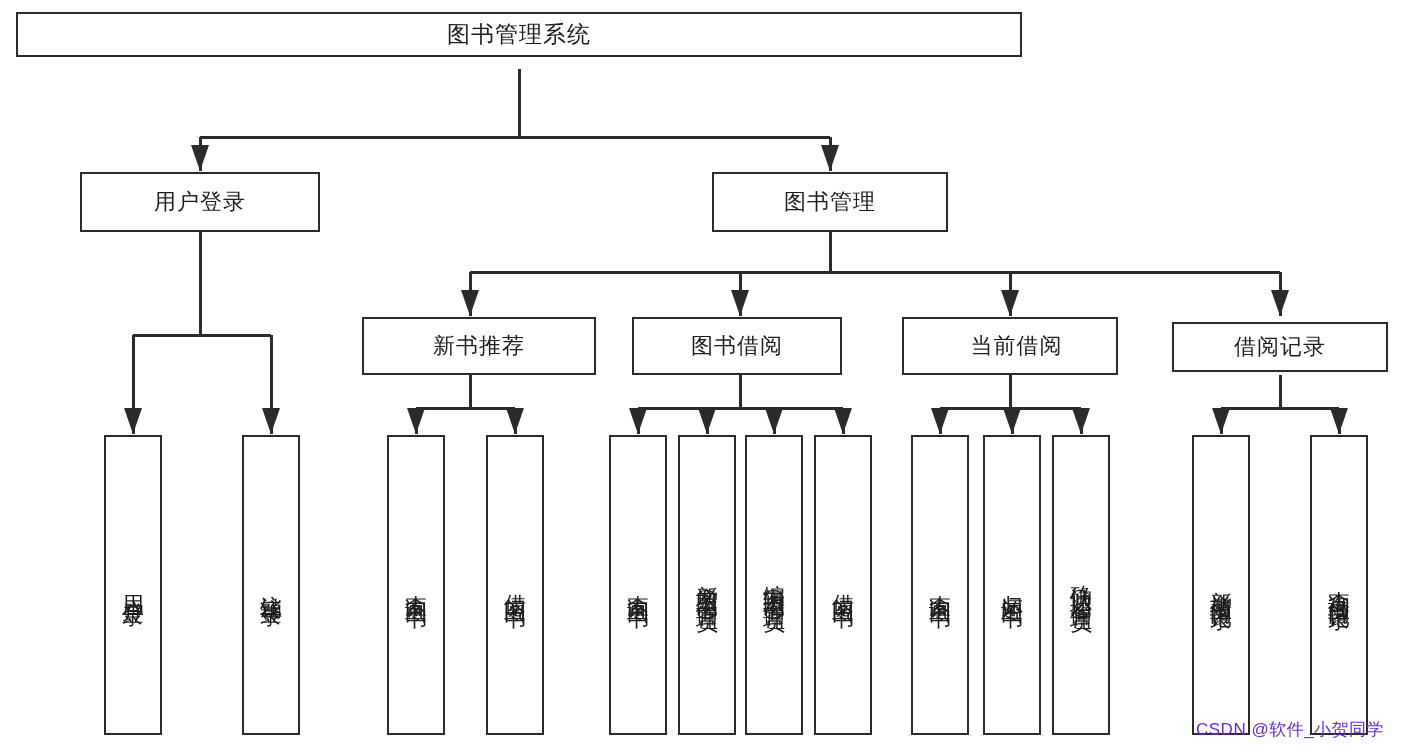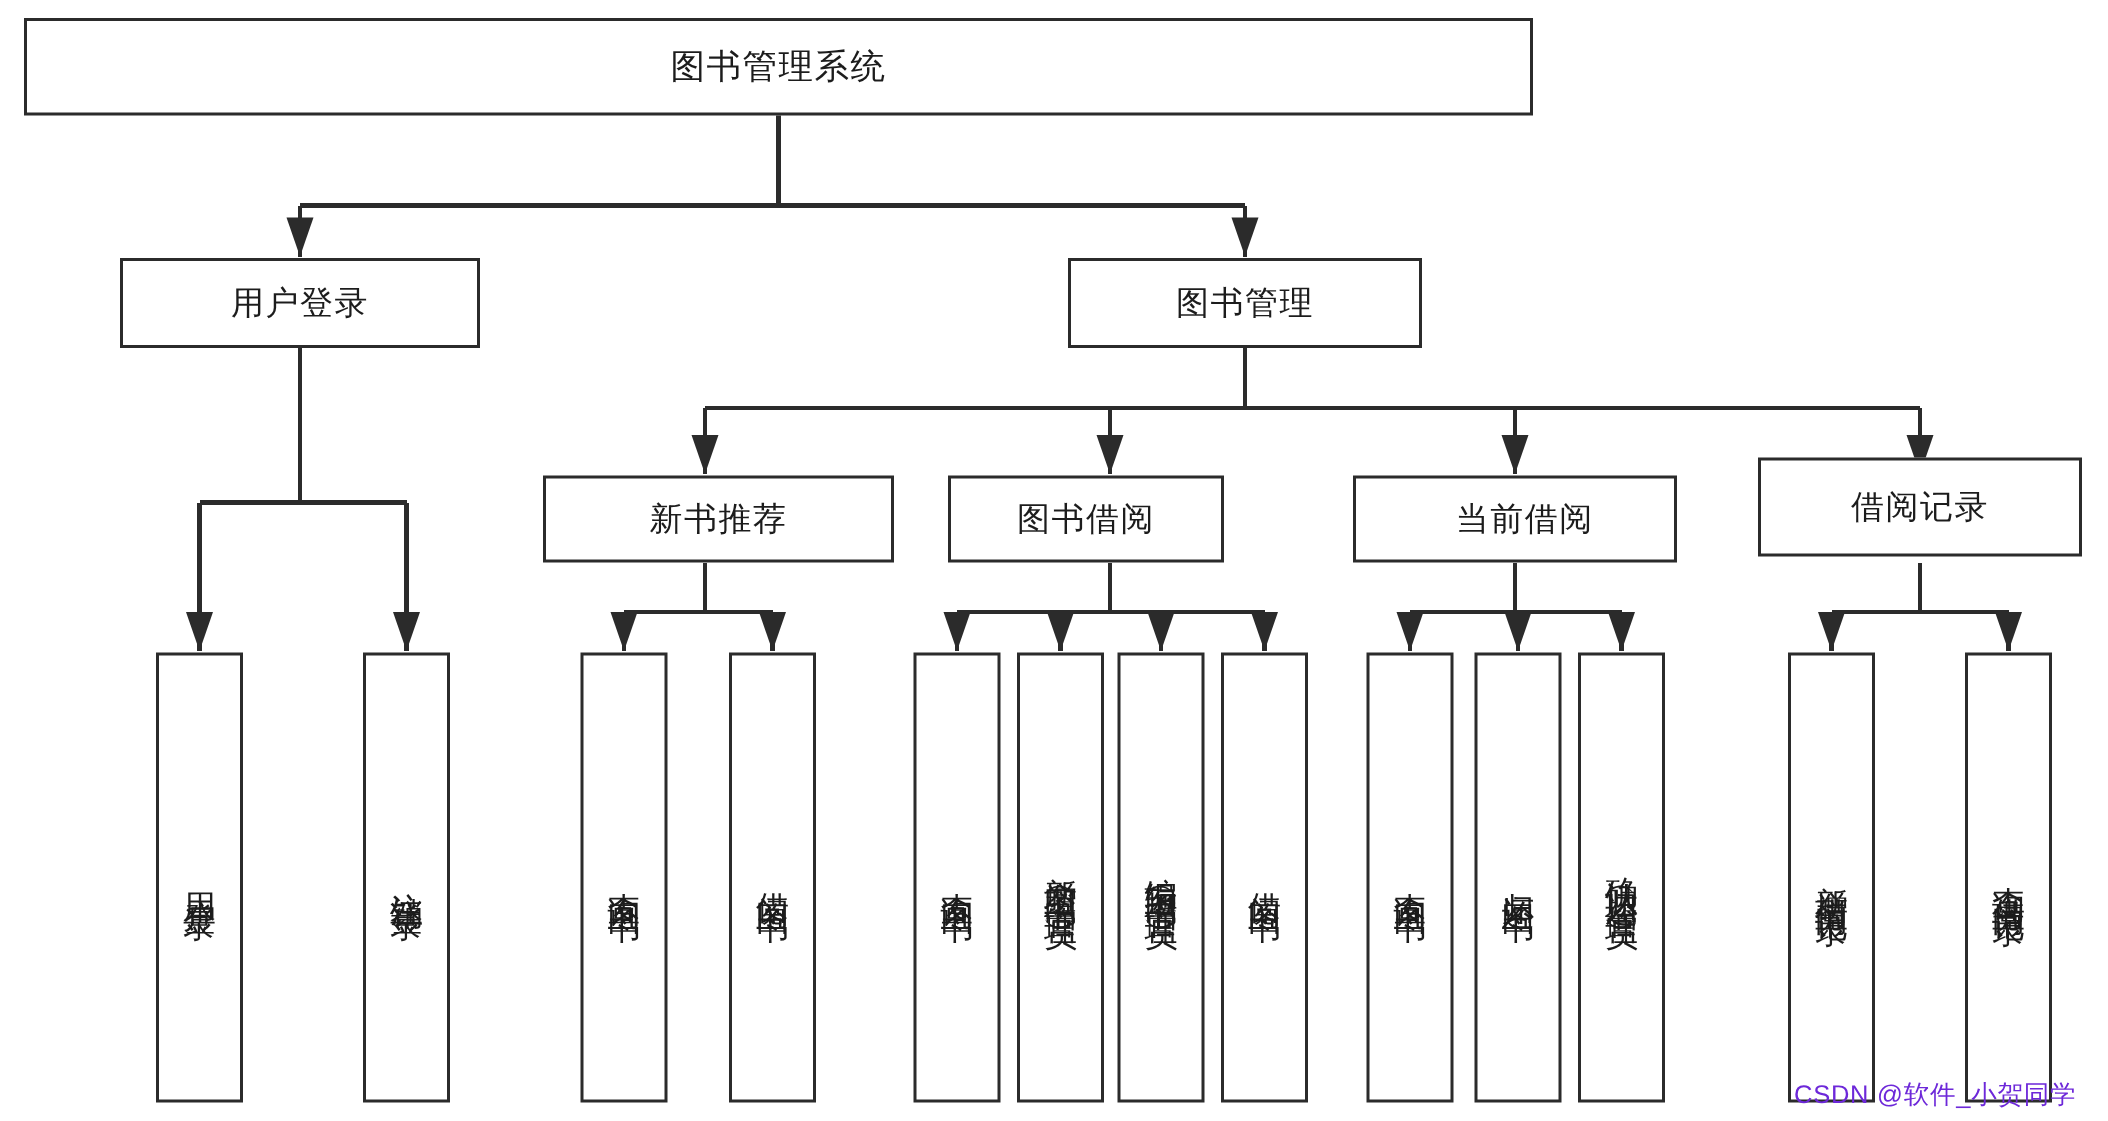--- a/index.html
+++ b/index.html
@@ -121,39 +121,39 @@
       <polygon points="1072,408 1090,408 1081,434" fill="#2b2b2b"></polygon>
       <line x1="1280" y1="375" x2="1280" y2="408" stroke="#2b2b2b" stroke-width="3" shape-rendering="crispEdges"></line>
       <line x1="1221" y1="408" x2="1339" y2="408" stroke="#2b2b2b" stroke-width="3" shape-rendering="crispEdges"></line>
       <line x1="1221" y1="408" x2="1221" y2="434" stroke="#2b2b2b" stroke-width="3" shape-rendering="crispEdges"></line>
       <polygon points="1212,408 1230,408 1221,434" fill="#2b2b2b"></polygon>
       <line x1="1339" y1="408" x2="1339" y2="434" stroke="#2b2b2b" stroke-width="3" shape-rendering="crispEdges"></line>
       <polygon points="1330,408 1348,408 1339,434" fill="#2b2b2b"></polygon>
     </svg>
 
   <div id="nodes-layer">
-      <div class="node h root" style="left: 16px; top: 12px; width: 1006px; height: 65px;">
+      <div class="node h root" style="left: 16px; top: 12px; width: 1006px; height: 45px;">
         <span>图书管理系统</span>
       </div>
       <div class="node h" style="left: 80px; top: 172px; width: 240px; height: 60px;">
         <span>用户登录</span>
       </div>
       <div class="node h" style="left: 712px; top: 172px; width: 236px; height: 60px;">
         <span>图书管理</span>
       </div>
       <div class="node h" style="left: 362px; top: 317px; width: 234px; height: 58px;">
         <span>新书推荐</span>
       </div>
-      <div class="node h" style="left: 632px; top: 317px; width: 184px; height: 58px;">
+      <div class="node h" style="left: 632px; top: 317px; width: 210px; height: 58px;">
         <span>图书借阅</span>
       </div>
       <div class="node h" style="left: 902px; top: 317px; width: 216px; height: 58px; padding-left: 13px;">
         <span>当前借阅</span>
       </div>
-      <div class="node h" style="left: 1172px; top: 305px; width: 216px; height: 66px;">
+      <div class="node h" style="left: 1172px; top: 322px; width: 216px; height: 50px;">
         <span>借阅记录</span>
       </div>
       <div class="node v" style="left: 104px; top: 435px; width: 58px; height: 300px;">
         <span class="vlabel">用户登录</span>
       </div>
       <div class="node v" style="left: 242px; top: 435px; width: 58px; height: 300px;">
         <span class="vlabel">注销登录</span>
       </div>
       <div class="node v" style="left: 387px; top: 435px; width: 58px; height: 300px;">
         <span class="vlabel">查询图书</span>

